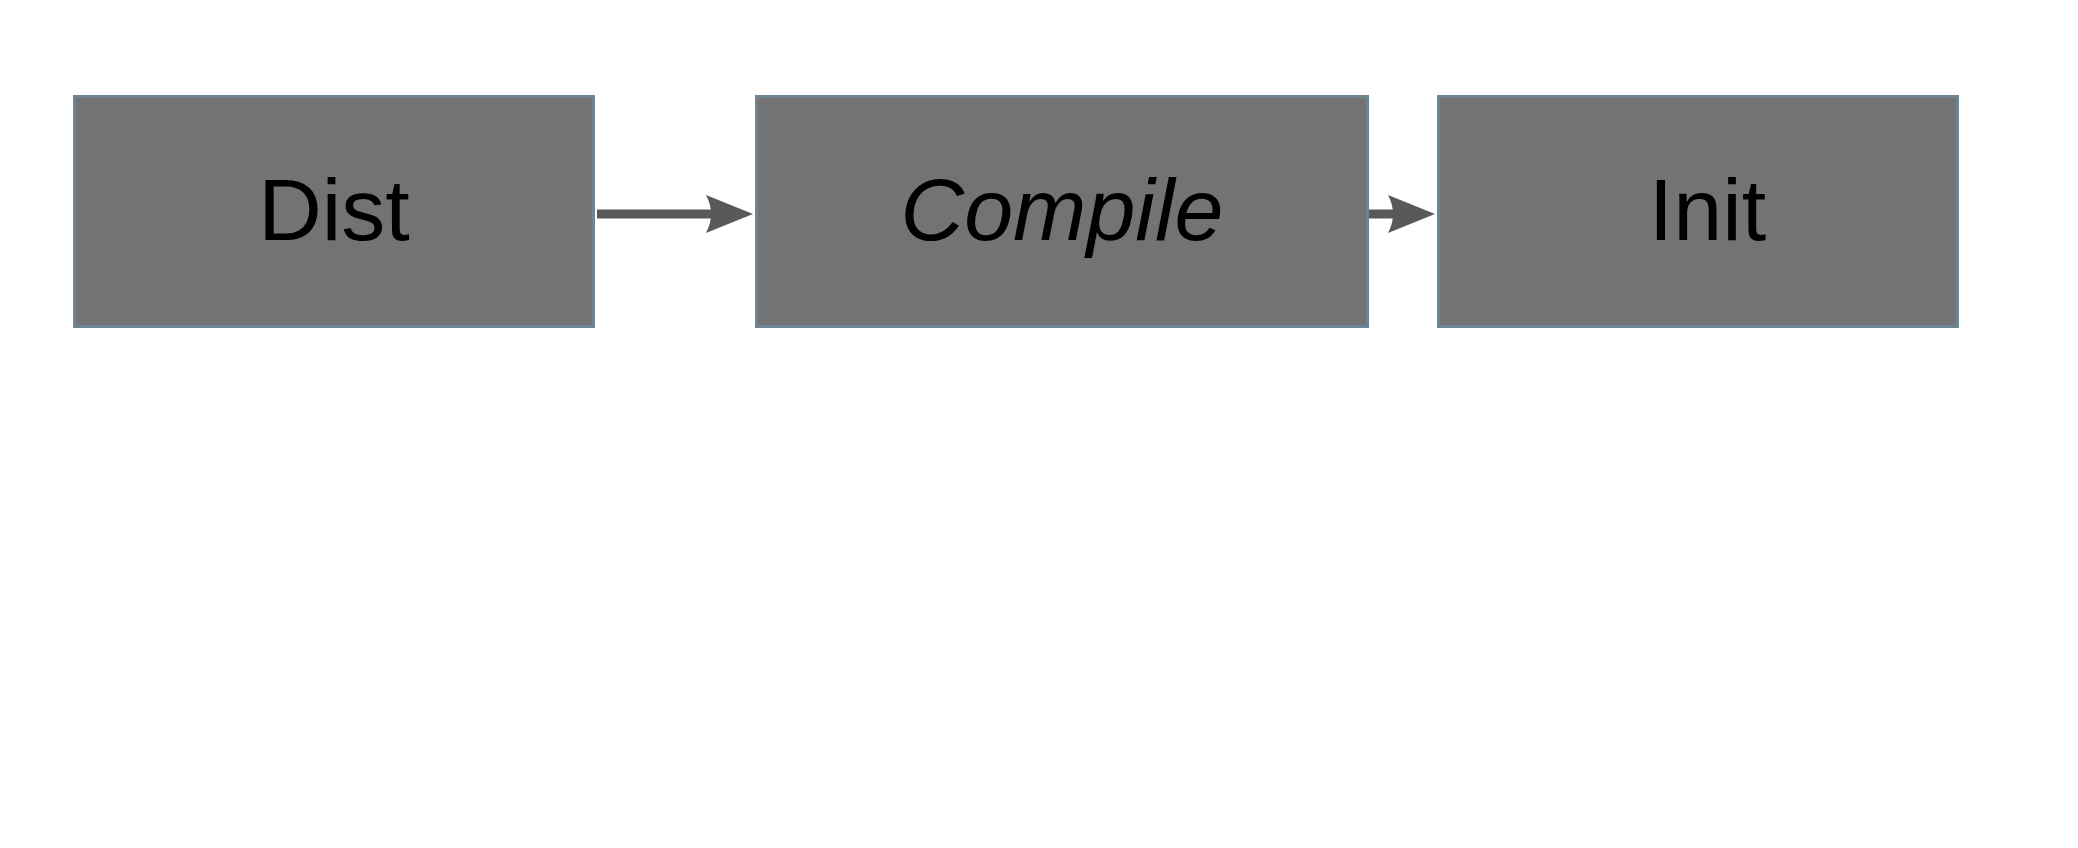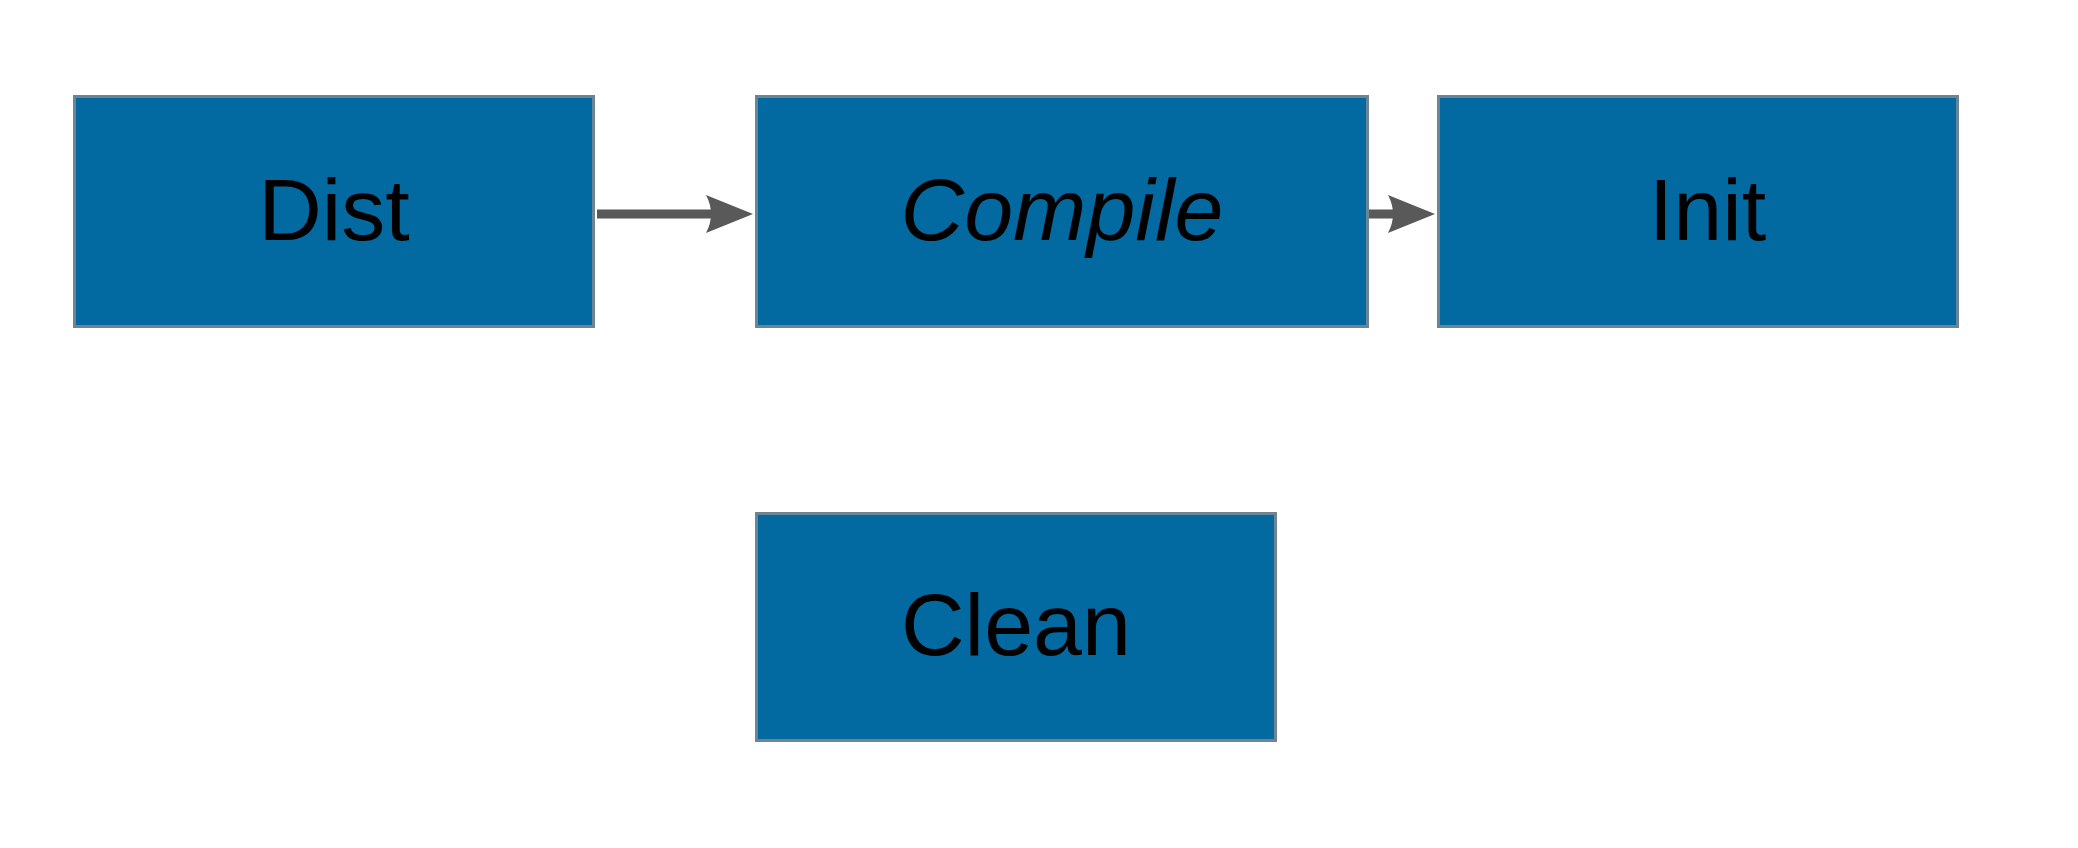--- a/index.html
+++ b/index.html
@@ -16,21 +16,21 @@
   }
   .canvas {
     position: absolute;
     left: 0; top: 0;
     width: 2078px;
     height: 848px;
   }
   .node {
     position: absolute;
     box-sizing: border-box;
-    background: #0369a1;
+    background: #737373;
     border: 3px solid #6d8593;
     display: flex;
     align-items: center;
     justify-content: center;
   }
   .node .label {
     font-size: 88px;
     line-height: 1;
     color: #000000;
     letter-spacing: 0px;
@@ -71,17 +71,14 @@
   </div>
 
   <div class="node" id="node-compile">
     <span class="label">Compile</span>
   </div>
 
   <div class="node" id="node-init">
     <span class="label">Init</span>
   </div>
 
-  <div class="node" id="node-clean">
-    <span class="label">Clean</span>
-  </div>
 
 </div>
 
 </body></html>

